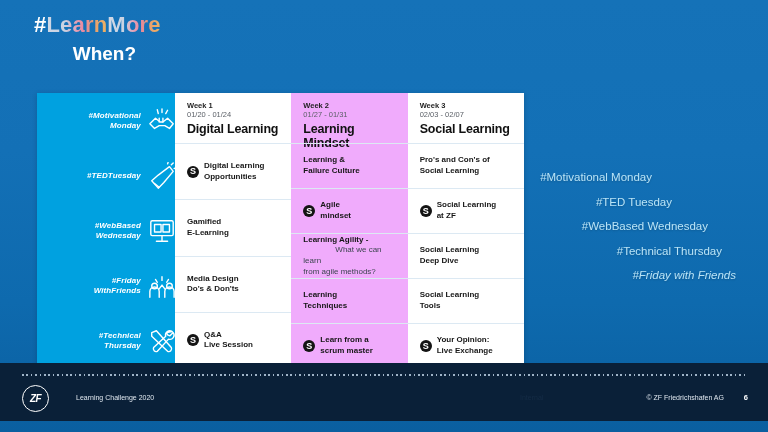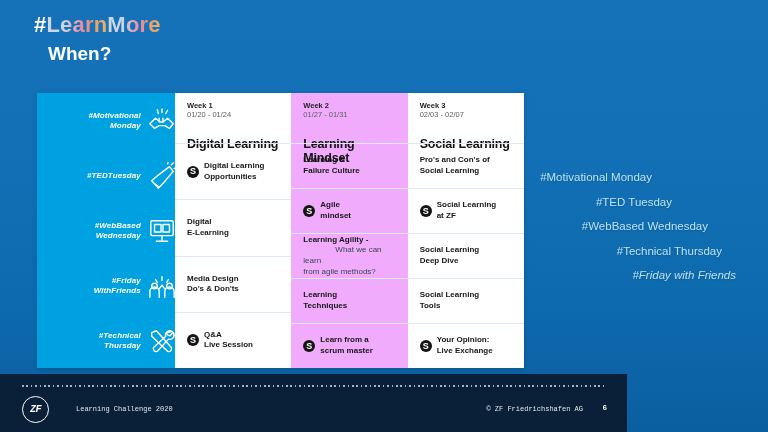--- a/index.html
+++ b/index.html
@@ -8,21 +8,21 @@
     font-family:"Liberation Sans", sans-serif;
     background:#0b2a47;
   }
   #slide{
     position:relative;width:768px;height:432px;
     background:linear-gradient(180deg,#1572b8 0%,#1370b6 35%,#0e6aae 70%,#0a5fa0 100%);
     overflow:hidden;
   }
 
   
-  #hdr{position:absolute;left:34px;top:14px;}
+  #hdr{position:absolute;left:34px;top:14px;text-align:center;}
   #logo-line{font-size:22px;font-weight:bold;letter-spacing:.2px;line-height:1;}
   #logo-line .hash{color:#ffffff;}
   #logo-line .grad{
     background:linear-gradient(90deg,#cfd8e6 0%,#c9d3e3 30%,#e79bb0 52%,#e8889f 62%,#e8a06d 80%,#edb363 100%);
     -webkit-background-clip:text;background-clip:text;color:transparent;
   }
   #subtitle{color:#ffffff;font-size:19px;font-weight:bold;margin-top:8px;line-height:1;margin-left:14px;}
 
   
   #card{
@@ -44,21 +44,21 @@
     text-align:right;white-space:pre-line;letter-spacing:.1px;
   }
   .rail-ico{width:30px;height:28px;flex:0 0 30px;display:block;}
 
   
   #gridcol{flex:1;display:flex;}
   .col{flex:1;display:flex;flex-direction:column;min-width:0;}
   .col.tint{background:#f0abfc;}
   .colhead{height:50px;flex:0 0 50px;padding:8px 10px 0 12px;box-sizing:border-box;}
   .wk{font-size:7.5px;font-weight:bold;color:#1f1f1f;line-height:1.25;}
-  .wkdate{font-size:7.5px;color:#5a5f66;line-height:1.3;margin-bottom:18px;}
+  .wkdate{font-size:7.5px;color:#5a5f66;line-height:1.3;margin-bottom:3px;}
   .coltitle{font-size:12.5px;font-weight:bold;color:#111111;line-height:1.1;letter-spacing:-.2px;}
   .cells{flex:1;display:flex;flex-direction:column;}
   .cell{
     flex:1;border-top:1px solid #dce9f3;
     display:flex;align-items:center;gap:5px;
     padding:0 8px 0 12px;box-sizing:border-box;
   }
   .cell .txt{font-size:8px;font-weight:bold;color:#161616;line-height:1.32;white-space:pre-line;}
   .cell .txt .sub{font-weight:normal;color:#3c4550;margin-left:32px;}
   .skype{
@@ -72,23 +72,22 @@
     position:absolute;right:32px;top:172px;width:250px;
     text-align:right;
   }
   #rlist div{
     color:#b9e4f7;font-size:11.5px;line-height:1;margin-bottom:13px;
     text-shadow:0 1px 2px rgba(0,0,0,.18);
   }
 
   
   #footer{
-    position:absolute;left:0;bottom:0;width:627px;height:58px;
+    position:absolute;left:0;bottom:11px;width:768px;height:58px;
     background:#0a2038;
-    font-family:Liberation Mono, monospace;
   }
   #dots{
     position:absolute;left:22px;top:11px;right:22px;height:2px;
     background-image:repeating-linear-gradient(90deg,#9fb4c8 0 1.6px,transparent 1.6px 4.4px);
   }
   #zf{
     position:absolute;left:22px;top:22px;width:25px;height:25px;border-radius:50%;
     border:1.4px solid #ffffff;color:#ffffff;font-size:10px;font-weight:bold;
     display:flex;align-items:center;justify-content:center;font-style:italic;letter-spacing:-.5px;
   }
@@ -176,21 +175,21 @@
           <div class="wkdate">01/20 - 01/24</div>
           <div class="coltitle">Digital Learning</div>
         </div>
         <div class="cells">
           <div class="cell">
               <span class="skype">S</span>
               <span class="txt">Digital Learning
 Opportunities</span>
             </div>
           <div class="cell">
-              <span class="txt">Digital
+              <span class="txt">Gamified
 E-Learning</span>
             </div>
           <div class="cell">
               <span class="txt">Media Design
 Do's &amp; Don'ts</span>
             </div>
           <div class="cell">
               <span class="skype">S</span>
               <span class="txt">Q&amp;A
 Live Session</span>

